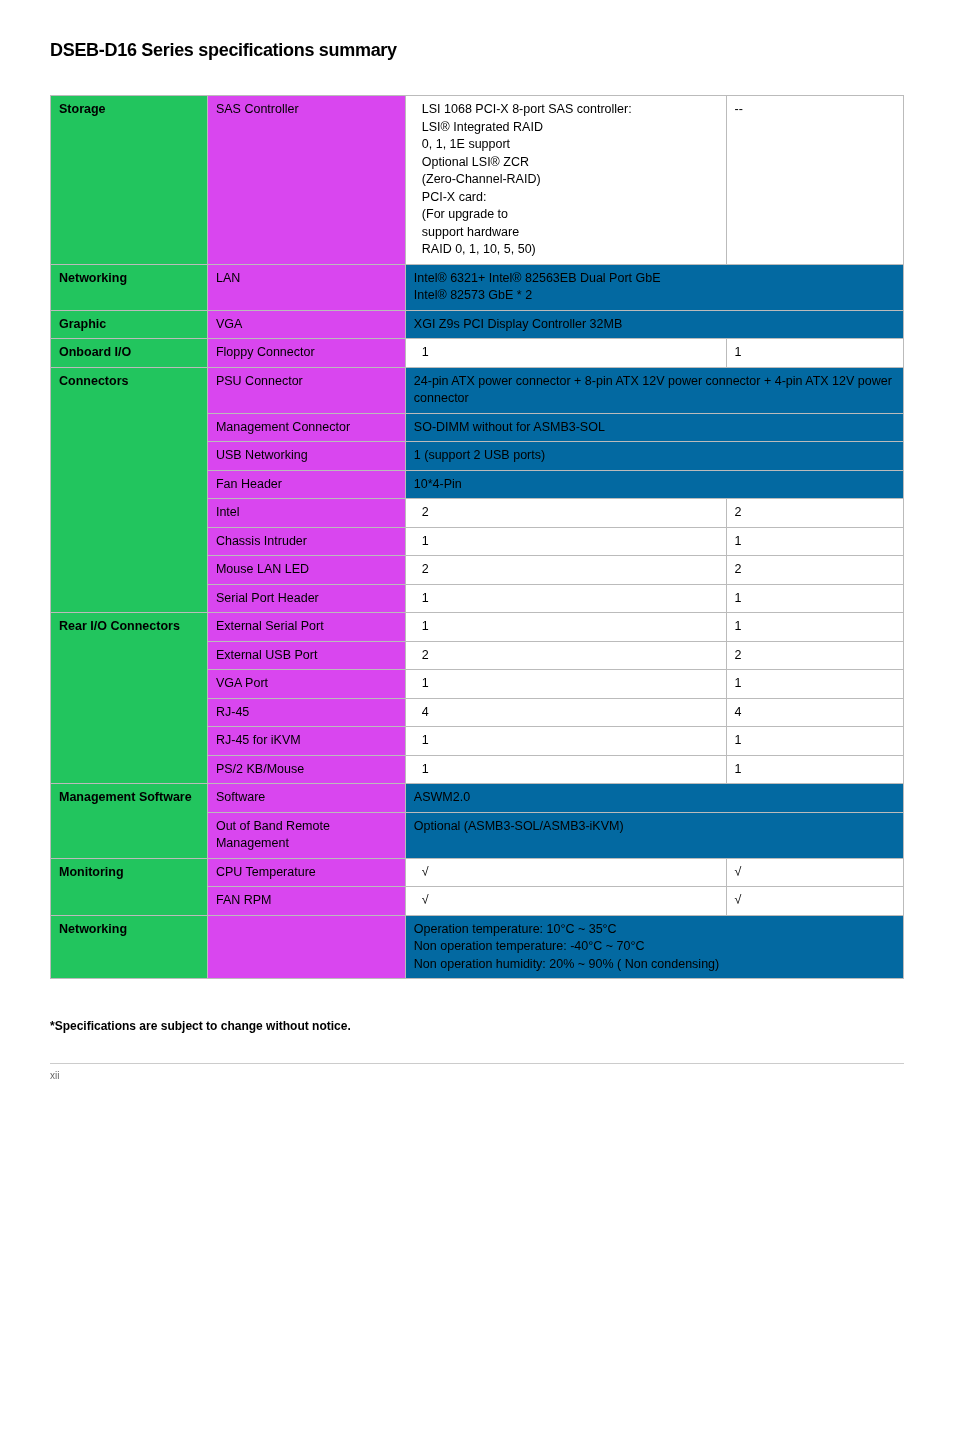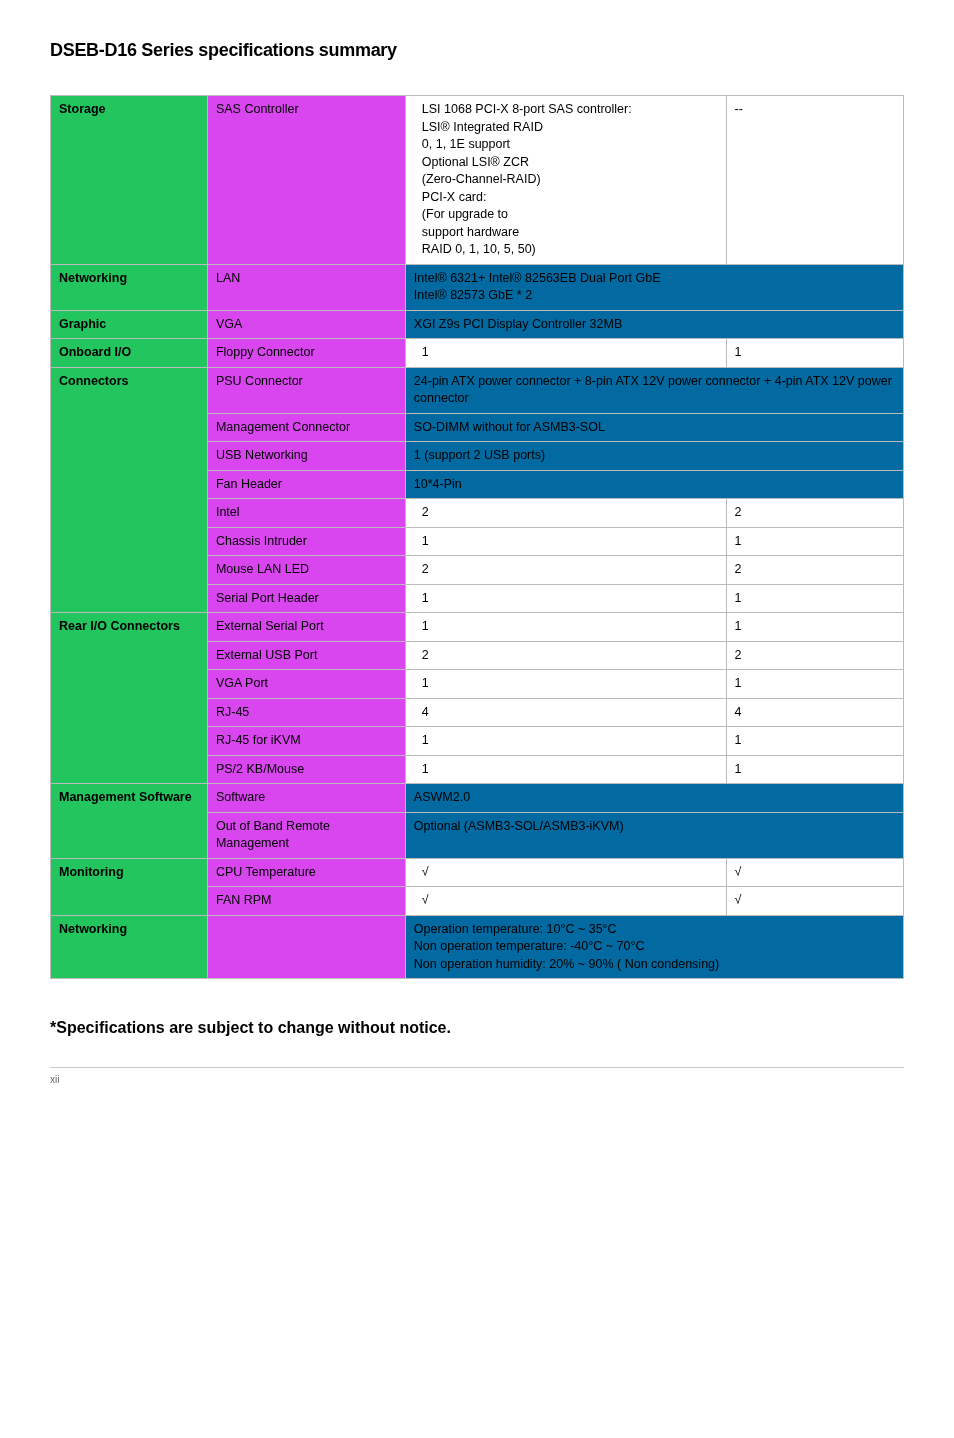--- a/index.html
+++ b/index.html
@@ -46,21 +46,21 @@
     tr td.cat-cell {
       background: #22c55e;
       font-weight: bold;
     }
     tr td.sub-cell {
       background: #d946ef;
       font-weight: normal;
     }
     .footnote {
       margin-top: 40px;
-      font-size: 16px;
+      font-size: 12px;
       font-weight: bold;
     }
     .page-num {
       margin-top: 30px;
       font-size: 10px;
       color: #666;
       border-top: 1px solid #ccc;
       padding-top: 6px;
     }
   </style>

